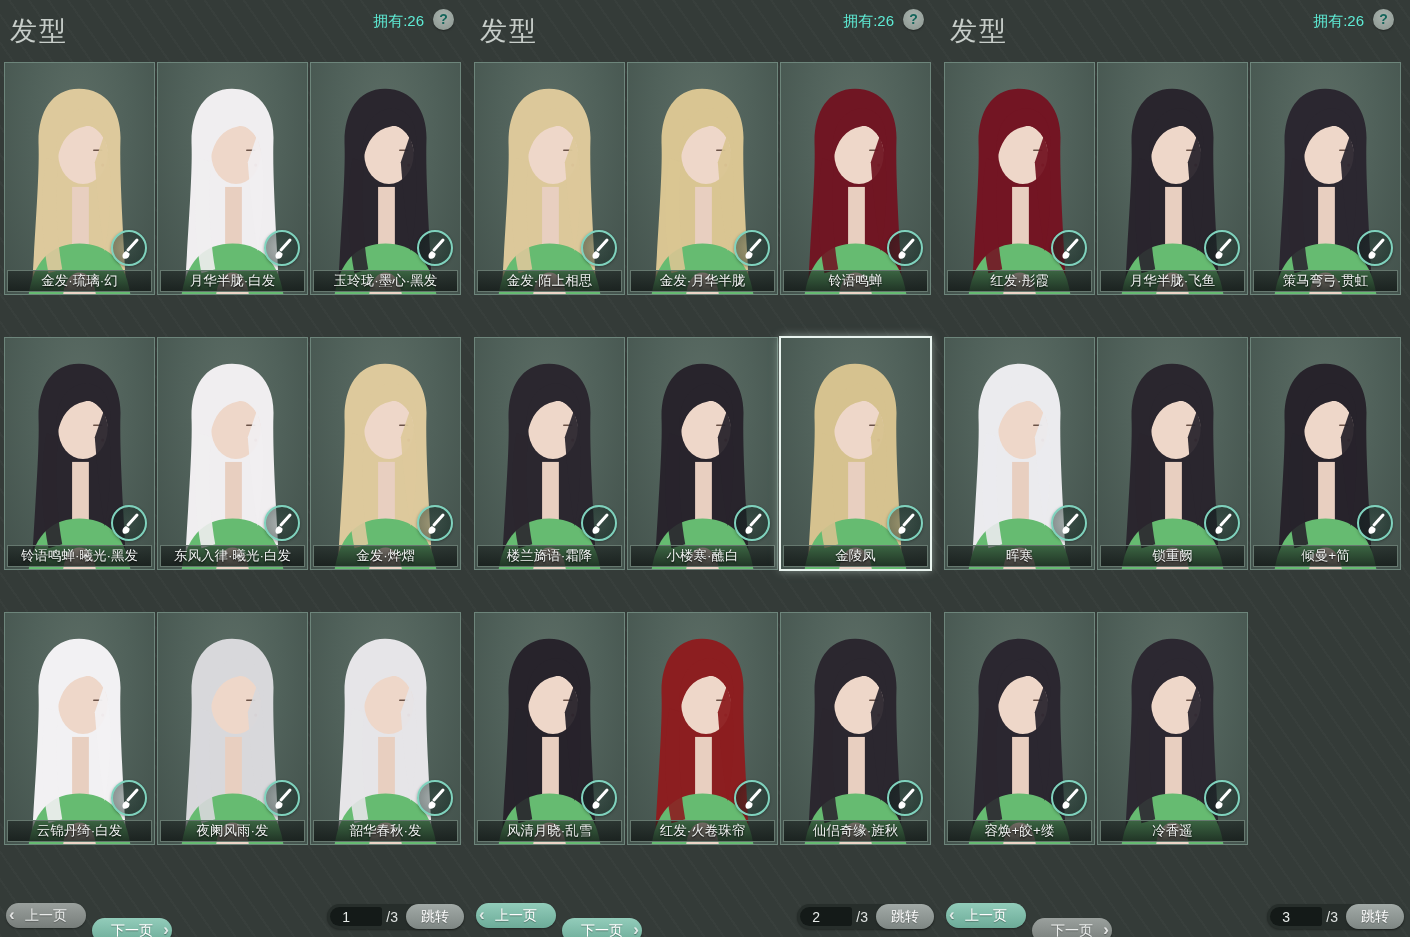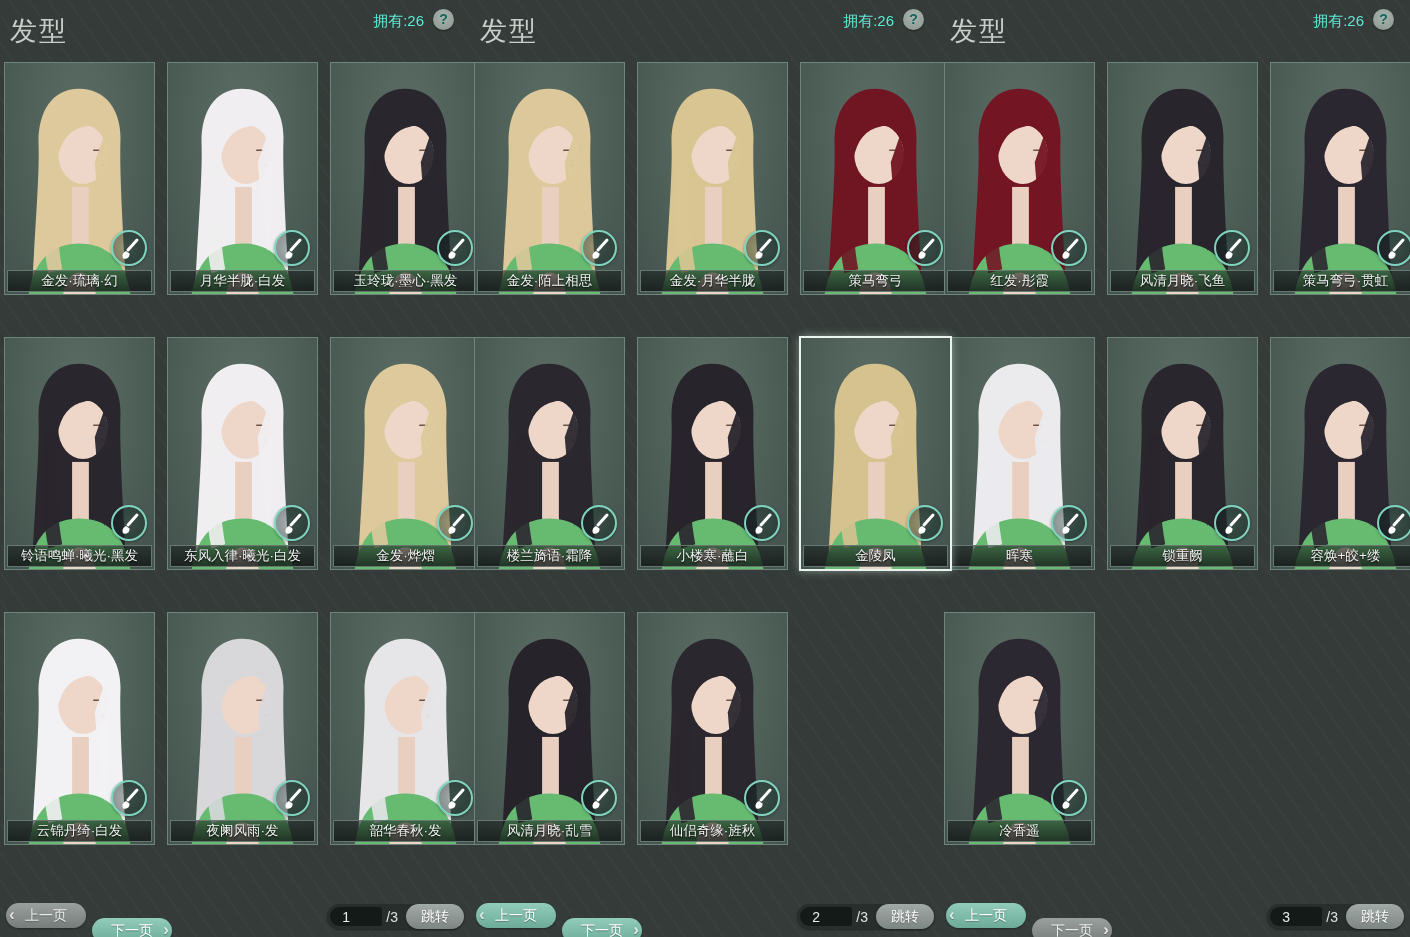--- a/index.html
+++ b/index.html
@@ -17,21 +17,21 @@
   .panel.p0{left:0;} .panel.p1{left:470px;} .panel.p2{left:940px;}
 
   .hdr-title{position:absolute;left:10px;top:13px;font-size:27px;color:#c7cdc9;letter-spacing:2px;}
   .hdr-owned{position:absolute;right:46px;top:12px;font-size:15px;color:#5eead4;}
   .help{position:absolute;right:16px;top:9px;width:21px;height:21px;border-radius:50%;
     background:radial-gradient(circle at 50% 35%,#aab4af,#8a958f);
     color:#14655a;font-size:14px;font-weight:bold;text-align:center;line-height:21px;cursor:pointer;
     box-shadow:0 1px 2px rgba(0,0,0,.4);}
 
   .grid{position:absolute;left:4px;top:62px;width:458px;
-    display:grid;grid-template-columns:repeat(3,151px);gap:42px 12px;}
+    display:grid;grid-template-columns:repeat(3,151px);gap:42px 2px;}
   .card{position:relative;width:151px;height:233px;
     border:1px solid #6d857b;box-sizing:border-box;cursor:pointer;
     background:radial-gradient(ellipse at 50% 28%,#5c6d65 0%,#50615a 48%,#43524c 100%);
     overflow:hidden;}
   .card.selected{outline:2px solid #e9f4ef;outline-offset:-1px;
     box-shadow:0 0 9px rgba(225,245,237,.55);z-index:2;}
   .thumb{position:absolute;inset:0;width:100%;height:100%;display:block;}
   .namebar{position:absolute;left:2px;right:2px;bottom:2px;height:22px;
     border:1px solid #66786f;box-sizing:border-box;
     background:linear-gradient(rgba(22,28,26,.55),rgba(18,24,22,.82));
@@ -335,21 +335,21 @@
       <circle cx="99" cy="103" r="1.6" fill="#b96a63"></circle>
       <path d="M53 97 C48 55 72 44 85 46 C103 49 109 66 106 89 C99 68 89 62 81 64 C65 67 57 78 53 97 Z" fill="#701623"></path>
       <path fill-opacity="0.95" d="M100 74 C110 98 108 150 101 190 C96 160 93 126 91 100 Z" fill="#701623"></path>
     </svg>
     <div class="dye">
       <svg viewBox="0 0 32 32">
         <path d="M24 8 L15 18" stroke="#ffffff" stroke-width="3" stroke-linecap="round"></path>
         <path d="M13 19 C9.5 20.5 8.5 24.5 10.5 26.5 C14 27.5 17 25 16.5 21.5 Z" fill="#ffffff"></path>
       </svg>
     </div>
-    <div class="namebar">策马弯弓</div>
+    <div class="namebar">铃语鸣蝉</div>
   </div>
       <div class="card">
     <svg class="thumb" viewBox="0 0 151 233" preserveAspectRatio="none">
       <path d="M75 26 C46 26 33 52 34 82 C35 112 31 160 27 233 L123 233 C119 160 116 110 117 78 C118 50 104 26 75 26 Z" fill="#2b272f"></path>
       <rect x="68" y="125" width="17" height="62" fill="#e8cfc0"></rect>
       <path fill="#66bb71" d="M24 233 C30 196 50 182 75.5 182 C101 182 121 196 127 233 Z"></path>
       <path fill="#ecd4c6" d="M59 233 C62 204 89 204 92 233 Z"></path>
       <path fill-opacity="0.9" d="M42 96 C35 136 37 176 44 212 L58 208 C51 170 51 126 54 100 Z" fill="#2b272f"></path>
       <ellipse cx="79" cy="92" rx="25" ry="30" fill="#eed7c9"></ellipse>
       <path d="M90 88 L98 88" stroke="#6b5348" stroke-width="1.6" stroke-linecap="round"></path>
@@ -420,20 +420,41 @@
       <path d="M53 97 C48 55 72 44 85 46 C103 49 109 66 106 89 C99 68 89 62 81 64 C65 67 57 78 53 97 Z" fill="#27232b"></path>
       <path fill-opacity="0.95" d="M100 74 C110 98 108 150 101 190 C96 160 93 126 91 100 Z" fill="#27232b"></path>
     </svg>
     <div class="dye">
       <svg viewBox="0 0 32 32">
         <path d="M24 8 L15 18" stroke="#ffffff" stroke-width="3" stroke-linecap="round"></path>
         <path d="M13 19 C9.5 20.5 8.5 24.5 10.5 26.5 C14 27.5 17 25 16.5 21.5 Z" fill="#ffffff"></path>
       </svg>
     </div>
     <div class="namebar">风清月晓·乱雪</div>
+  </div>
+      <div class="card">
+    <svg class="thumb" viewBox="0 0 151 233" preserveAspectRatio="none">
+      <path d="M75 26 C46 26 33 52 34 82 C35 112 31 160 27 233 L123 233 C119 160 116 110 117 78 C118 50 104 26 75 26 Z" fill="#8c1e20"></path>
+      <rect x="68" y="125" width="17" height="62" fill="#e8cfc0"></rect>
+      <path fill="#66bb71" d="M24 233 C30 196 50 182 75.5 182 C101 182 121 196 127 233 Z"></path>
+      <path fill="#ecd4c6" d="M59 233 C62 204 89 204 92 233 Z"></path>
+      <path fill-opacity="0.9" d="M42 96 C35 136 37 176 44 212 L58 208 C51 170 51 126 54 100 Z" fill="#8c1e20"></path>
+      <ellipse cx="79" cy="92" rx="25" ry="30" fill="#eed7c9"></ellipse>
+      <path d="M90 88 L98 88" stroke="#6b5348" stroke-width="1.6" stroke-linecap="round"></path>
+      <circle cx="99" cy="103" r="1.6" fill="#b96a63"></circle>
+      <path d="M53 97 C48 55 72 44 85 46 C103 49 109 66 106 89 C99 68 89 62 81 64 C65 67 57 78 53 97 Z" fill="#8c1e20"></path>
+      <path fill-opacity="0.95" d="M100 74 C110 98 108 150 101 190 C96 160 93 126 91 100 Z" fill="#8c1e20"></path>
+    </svg>
+    <div class="dye">
+      <svg viewBox="0 0 32 32">
+        <path d="M24 8 L15 18" stroke="#ffffff" stroke-width="3" stroke-linecap="round"></path>
+        <path d="M13 19 C9.5 20.5 8.5 24.5 10.5 26.5 C14 27.5 17 25 16.5 21.5 Z" fill="#ffffff"></path>
+      </svg>
+    </div>
+    <div class="namebar">红发·火卷珠帘</div>
   </div>
       <div class="card">
     <svg class="thumb" viewBox="0 0 151 233" preserveAspectRatio="none">
       <path d="M75 26 C46 26 33 52 34 82 C35 112 31 160 27 233 L123 233 C119 160 116 110 117 78 C118 50 104 26 75 26 Z" fill="#2b272f"></path>
       <rect x="68" y="125" width="17" height="62" fill="#e8cfc0"></rect>
       <path fill="#66bb71" d="M24 233 C30 196 50 182 75.5 182 C101 182 121 196 127 233 Z"></path>
       <path fill="#ecd4c6" d="M59 233 C62 204 89 204 92 233 Z"></path>
       <path fill-opacity="0.9" d="M42 96 C35 136 37 176 44 212 L58 208 C51 170 51 126 54 100 Z" fill="#2b272f"></path>
       <ellipse cx="79" cy="92" rx="25" ry="30" fill="#eed7c9"></ellipse>
       <path d="M90 88 L98 88" stroke="#6b5348" stroke-width="1.6" stroke-linecap="round"></path>
@@ -505,21 +526,21 @@
       <circle cx="99" cy="103" r="1.6" fill="#b96a63"></circle>
       <path d="M53 97 C48 55 72 44 85 46 C103 49 109 66 106 89 C99 68 89 62 81 64 C65 67 57 78 53 97 Z" fill="#29252d"></path>
       <path fill-opacity="0.95" d="M100 74 C110 98 108 150 101 190 C96 160 93 126 91 100 Z" fill="#29252d"></path>
     </svg>
     <div class="dye">
       <svg viewBox="0 0 32 32">
         <path d="M24 8 L15 18" stroke="#ffffff" stroke-width="3" stroke-linecap="round"></path>
         <path d="M13 19 C9.5 20.5 8.5 24.5 10.5 26.5 C14 27.5 17 25 16.5 21.5 Z" fill="#ffffff"></path>
       </svg>
     </div>
-    <div class="namebar">风清月晓·飞鱼</div>
+    <div class="namebar">月华半胧·飞鱼</div>
   </div>
       <div class="card">
     <svg class="thumb" viewBox="0 0 151 233" preserveAspectRatio="none">
       <path d="M75 26 C46 26 33 52 34 82 C35 112 31 160 27 233 L123 233 C119 160 116 110 117 78 C118 50 104 26 75 26 Z" fill="#2b2730"></path>
       <rect x="68" y="125" width="17" height="62" fill="#e8cfc0"></rect>
       <path fill="#66bb71" d="M24 233 C30 196 50 182 75.5 182 C101 182 121 196 127 233 Z"></path>
       <path fill="#ecd4c6" d="M59 233 C62 204 89 204 92 233 Z"></path>
       <path fill-opacity="0.9" d="M42 96 C35 136 37 176 44 212 L58 208 C51 170 51 126 54 100 Z" fill="#2b2730"></path>
       <ellipse cx="79" cy="92" rx="25" ry="30" fill="#eed7c9"></ellipse>
       <path d="M90 88 L98 88" stroke="#6b5348" stroke-width="1.6" stroke-linecap="round"></path>
@@ -569,20 +590,41 @@
       <path d="M53 97 C48 55 72 44 85 46 C103 49 109 66 106 89 C99 68 89 62 81 64 C65 67 57 78 53 97 Z" fill="#2a262e"></path>
       <path fill-opacity="0.95" d="M100 74 C110 98 108 150 101 190 C96 160 93 126 91 100 Z" fill="#2a262e"></path>
     </svg>
     <div class="dye">
       <svg viewBox="0 0 32 32">
         <path d="M24 8 L15 18" stroke="#ffffff" stroke-width="3" stroke-linecap="round"></path>
         <path d="M13 19 C9.5 20.5 8.5 24.5 10.5 26.5 C14 27.5 17 25 16.5 21.5 Z" fill="#ffffff"></path>
       </svg>
     </div>
     <div class="namebar">锁重阙</div>
+  </div>
+      <div class="card">
+    <svg class="thumb" viewBox="0 0 151 233" preserveAspectRatio="none">
+      <path d="M75 26 C46 26 33 52 34 82 C35 112 31 160 27 233 L123 233 C119 160 116 110 117 78 C118 50 104 26 75 26 Z" fill="#27232b"></path>
+      <rect x="68" y="125" width="17" height="62" fill="#e8cfc0"></rect>
+      <path fill="#66bb71" d="M24 233 C30 196 50 182 75.5 182 C101 182 121 196 127 233 Z"></path>
+      <path fill="#ecd4c6" d="M59 233 C62 204 89 204 92 233 Z"></path>
+      <path fill-opacity="0.9" d="M42 96 C35 136 37 176 44 212 L58 208 C51 170 51 126 54 100 Z" fill="#27232b"></path>
+      <ellipse cx="79" cy="92" rx="25" ry="30" fill="#eed7c9"></ellipse>
+      <path d="M90 88 L98 88" stroke="#6b5348" stroke-width="1.6" stroke-linecap="round"></path>
+      <circle cx="99" cy="103" r="1.6" fill="#b96a63"></circle>
+      <path d="M53 97 C48 55 72 44 85 46 C103 49 109 66 106 89 C99 68 89 62 81 64 C65 67 57 78 53 97 Z" fill="#27232b"></path>
+      <path fill-opacity="0.95" d="M100 74 C110 98 108 150 101 190 C96 160 93 126 91 100 Z" fill="#27232b"></path>
+    </svg>
+    <div class="dye">
+      <svg viewBox="0 0 32 32">
+        <path d="M24 8 L15 18" stroke="#ffffff" stroke-width="3" stroke-linecap="round"></path>
+        <path d="M13 19 C9.5 20.5 8.5 24.5 10.5 26.5 C14 27.5 17 25 16.5 21.5 Z" fill="#ffffff"></path>
+      </svg>
+    </div>
+    <div class="namebar">倾曼+简</div>
   </div>
       <div class="card">
     <svg class="thumb" viewBox="0 0 151 233" preserveAspectRatio="none">
       <path d="M75 26 C46 26 33 52 34 82 C35 112 31 160 27 233 L123 233 C119 160 116 110 117 78 C118 50 104 26 75 26 Z" fill="#2b2730"></path>
       <rect x="68" y="125" width="17" height="62" fill="#e8cfc0"></rect>
       <path fill="#66bb71" d="M24 233 C30 196 50 182 75.5 182 C101 182 121 196 127 233 Z"></path>
       <path fill="#ecd4c6" d="M59 233 C62 204 89 204 92 233 Z"></path>
       <path fill-opacity="0.9" d="M42 96 C35 136 37 176 44 212 L58 208 C51 170 51 126 54 100 Z" fill="#2b2730"></path>
       <ellipse cx="79" cy="92" rx="25" ry="30" fill="#eed7c9"></ellipse>
       <path d="M90 88 L98 88" stroke="#6b5348" stroke-width="1.6" stroke-linecap="round"></path>

